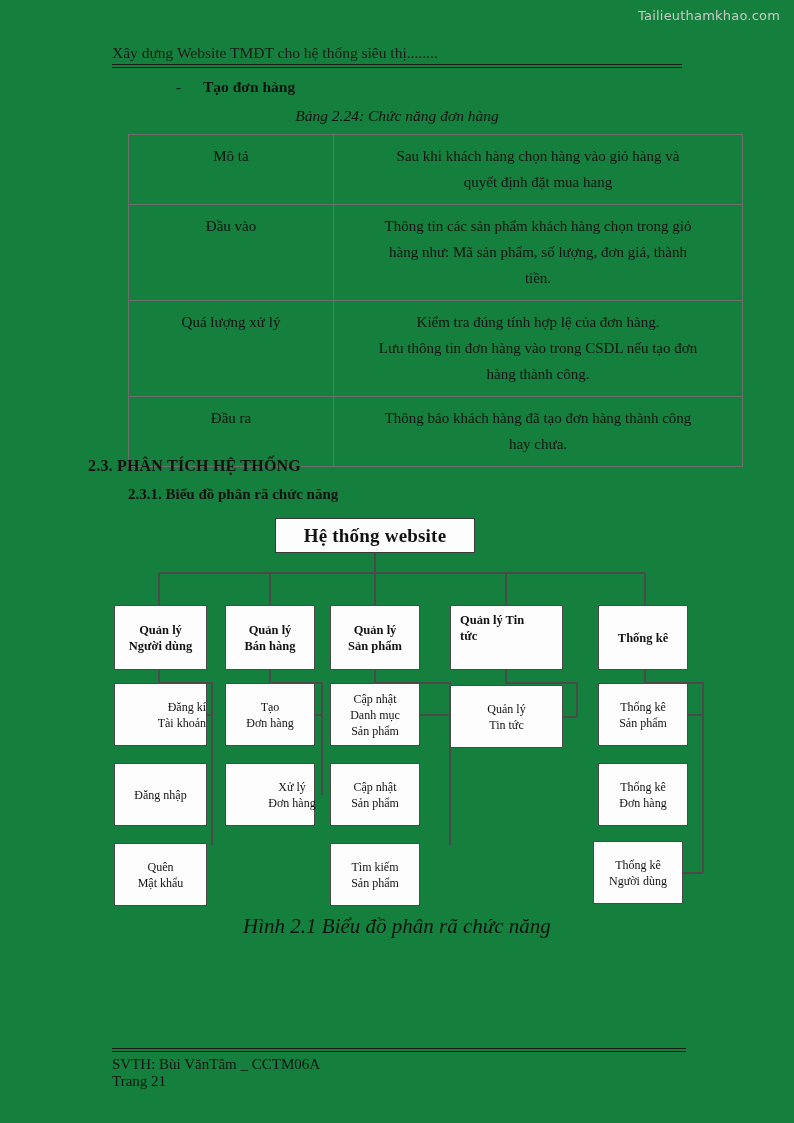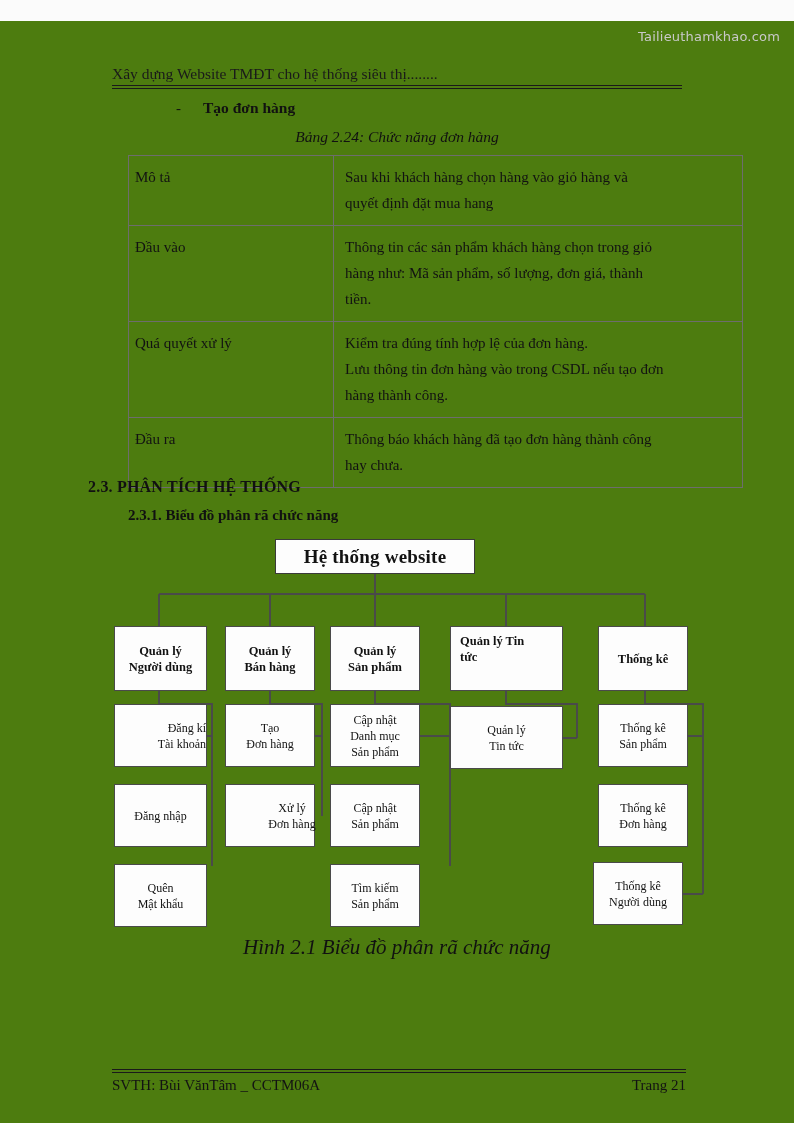--- a/index.html
+++ b/index.html
@@ -13,22 +13,21 @@
     height: 1123px;
     position: relative;
     overflow: hidden;
     font-family: "Liberation Serif", "DejaVu Serif", serif;
     color: #111111;
     background: #fbfbfb;
   }
   .page {
     position: absolute;
     inset: 0;
-    background: #4d7c0f;
-    margin-top: 21px;
+    background: #15803d;
   }
 
   
   .watermark {
     position: absolute;
     top: 8px;
     right: 14px;
     font-family: "DejaVu Sans", sans-serif;
     font-size: 13px;
     letter-spacing: 0.2px;
@@ -98,29 +97,29 @@
   .fn-table td {
     border: 1px solid #6d6d6d;
     padding: 8px 11px 9px 11px;
     font-size: 15px;
     line-height: 26px;
     vertical-align: top;
     color: #121212;
   }
   .fn-table td.col-label {
     width: 192px;
-    text-align: left;
+    text-align: center;
     padding-left: 6px;
     padding-right: 6px;
   }
   .fn-table td.col-value {
     width: 386px;
     text-align: left;
   }
-  .fn-table td .ln { display: block; }
+  .fn-table td .ln { display: block; text-align: center; }
 
   
   .h2 {
     position: absolute;
     left: 88px;
     top: 457px;
     font-weight: bold;
     font-size: 16px;
     letter-spacing: 0.2px;
     color: #111;
@@ -209,20 +208,21 @@
     border-bottom: 1.1px solid #1a1a1a;
     height: 2px;
     margin-bottom: 4px;
   }
   .doc-footer .frow {
     display: flex;
     justify-content: space-between;
     align-items: baseline;
     font-size: 15px;
     color: #131313;
+    flex-direction: column;
   }
 </style>
 </head>
 <body>
 
 <div class="page">
 
   <div class="watermark">Tailieuthamkhao.com</div>
 
   <div class="doc-header">
@@ -248,21 +248,21 @@
       </tr>
       <tr>
         <td class="col-label">Đầu vào</td>
         <td class="col-value">
           <span class="ln">Thông tin các sản phẩm khách hàng chọn trong giỏ</span>
           <span class="ln">hàng như: Mã sản phẩm, số lượng, đơn giá, thành</span>
           <span class="ln">tiền.</span>
         </td>
       </tr>
       <tr>
-        <td class="col-label">Quá quyết xử lý</td>
+        <td class="col-label">Quá lượng xử lý</td>
         <td class="col-value">
           <span class="ln">Kiểm tra đúng tính hợp lệ của đơn hàng.</span>
           <span class="ln">Lưu thông tin đơn hàng vào trong CSDL nếu tạo đơn</span>
           <span class="ln">hàng thành công.</span>
         </td>
       </tr>
       <tr>
         <td class="col-label">Đầu ra</td>
         <td class="col-value">
           <span class="ln">Thông báo khách hàng đã tạo đơn hàng thành công</span>

